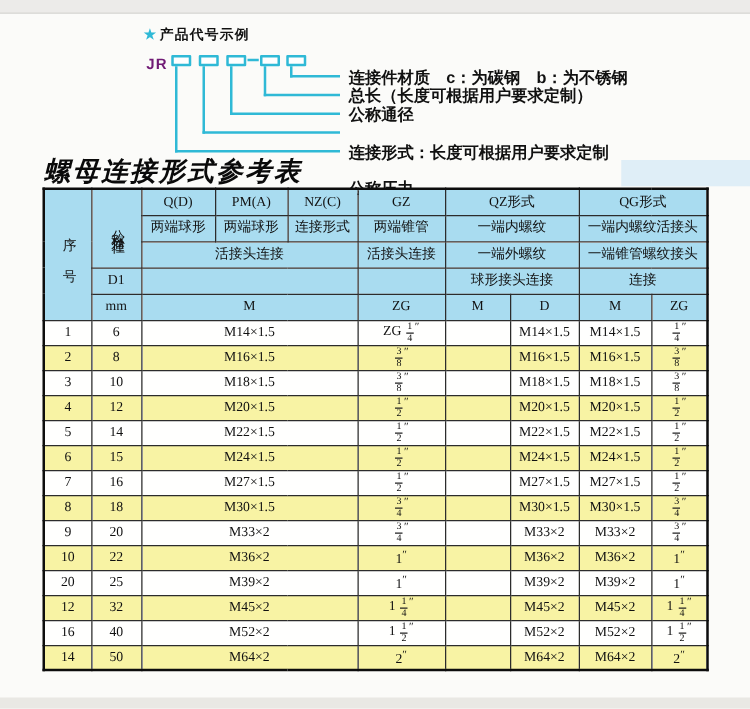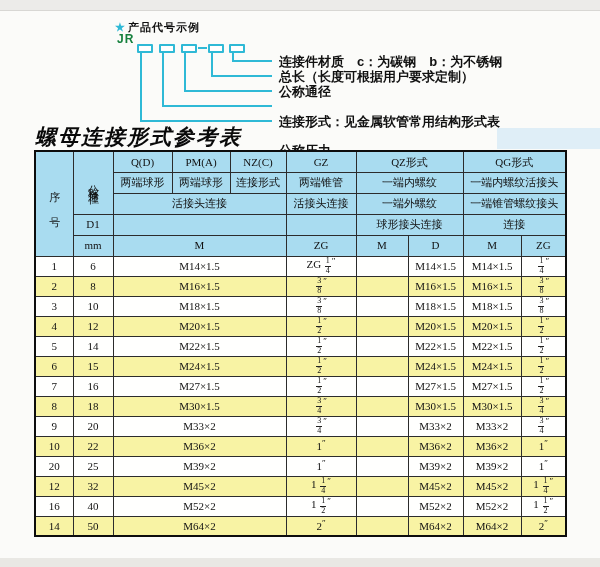--- a/index.html
+++ b/index.html
@@ -24,22 +24,22 @@
     position: absolute; left: 497px; top: 128px; width: 103px; height: 21px;
     background: #d6eaf5; opacity: .75;
   }
   
   .diagram-heading {
     position: absolute; left: 115px; top: 20px;
     font-size: 11px; font-weight: bold; letter-spacing: 1px;
   }
   .diagram-heading .star { color: var(--accent, #2ab5d8); margin-right: 2px; }
   .code-prefix {
-    position: absolute; left: 117px; top: 32px;
-    font-size: 12px; font-weight: bold; color: #15803d; letter-spacing: 1px;
+    position: absolute; left: 117px; top: 44px;
+    font-size: 12px; font-weight: bold; color: #701a75; letter-spacing: 1px;
   }
   .code-box {
     position: absolute; top: 44px; width: 16px; height: 9px;
     border: 2px solid var(--accent, #2ab5d8); background: #fff; border-radius: 1px;
   }
   .box1 { left: 137px; } .box2 { left: 159px; } .box3 { left: 181px; }
   .box4 { left: 208px; } .box5 { left: 229px; }
   .code-dash {
     position: absolute; left: 198px; top: 47px; width: 9px; height: 2px;
     background: var(--accent, #2ab5d8);
@@ -117,21 +117,21 @@
 <div class="code-box box5"></div>
 <div class="connector c1"></div>
 <div class="connector c2"></div>
 <div class="connector c3"></div>
 <div class="connector c4"></div>
 <div class="connector c5"></div>
 <div class="diagram-label dl1">连接件材质　c：为碳钢　b：为不锈钢</div>
 <div class="diagram-label dl2">总长（长度可根据用户要求定制）</div>
 <div class="diagram-label dl3">公称通径</div>
 <div class="diagram-label dl4">公称压力</div>
-<div class="diagram-label dl5">连接形式：见金属软管常用结构形式表</div>
+<div class="diagram-label dl5">连接形式：长度可根据用户要求定制</div>
 
 <div class="table-title">螺母连接形式参考表</div>
 
 <div class="table-wrap">
 <table>
   <colgroup>
     <col style="width:38px">
         <col style="width:40px">
     <col style="width:59px">
         <col style="width:58px">

